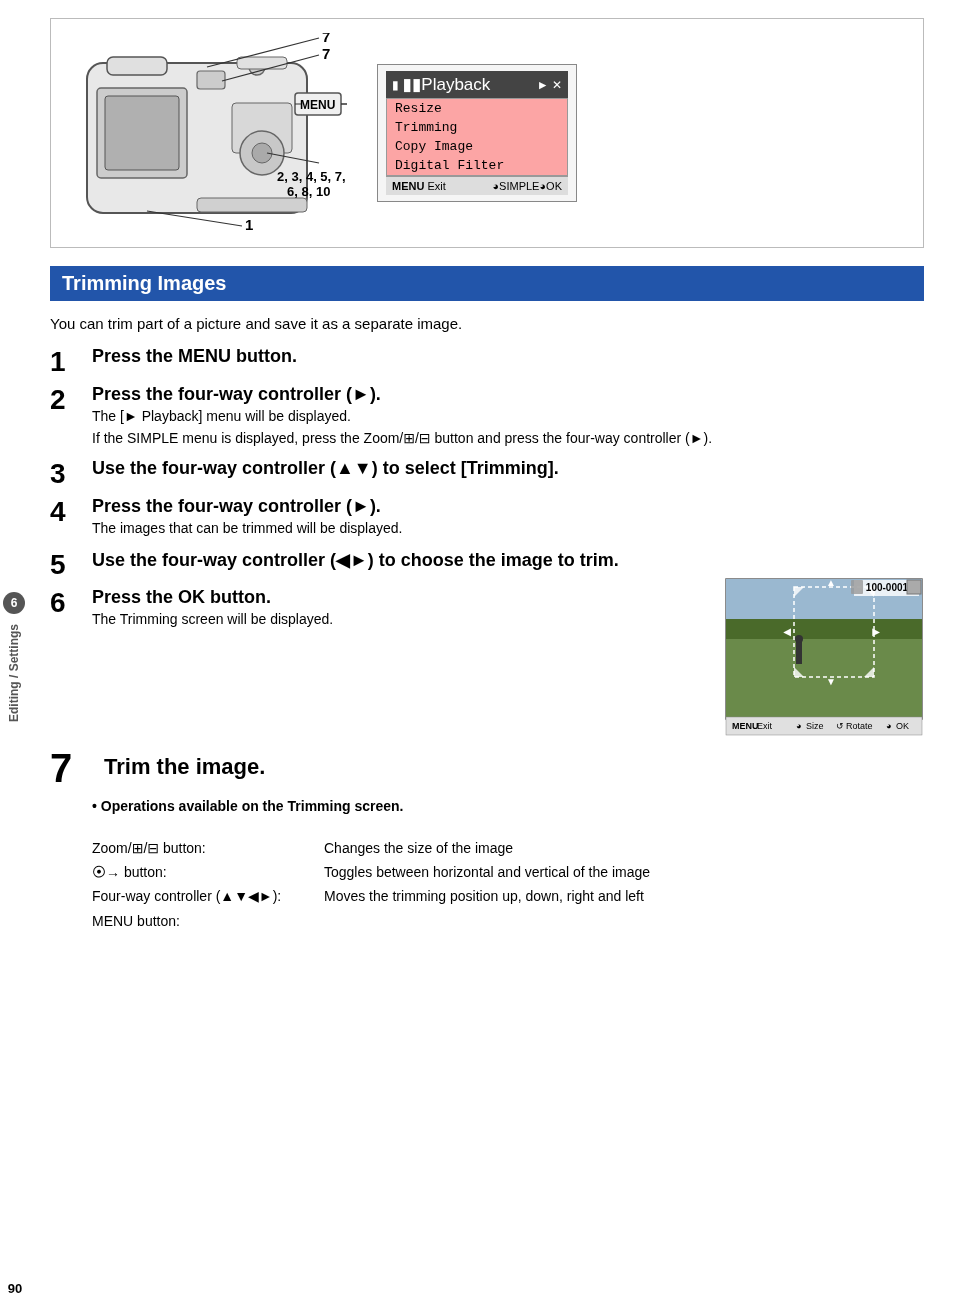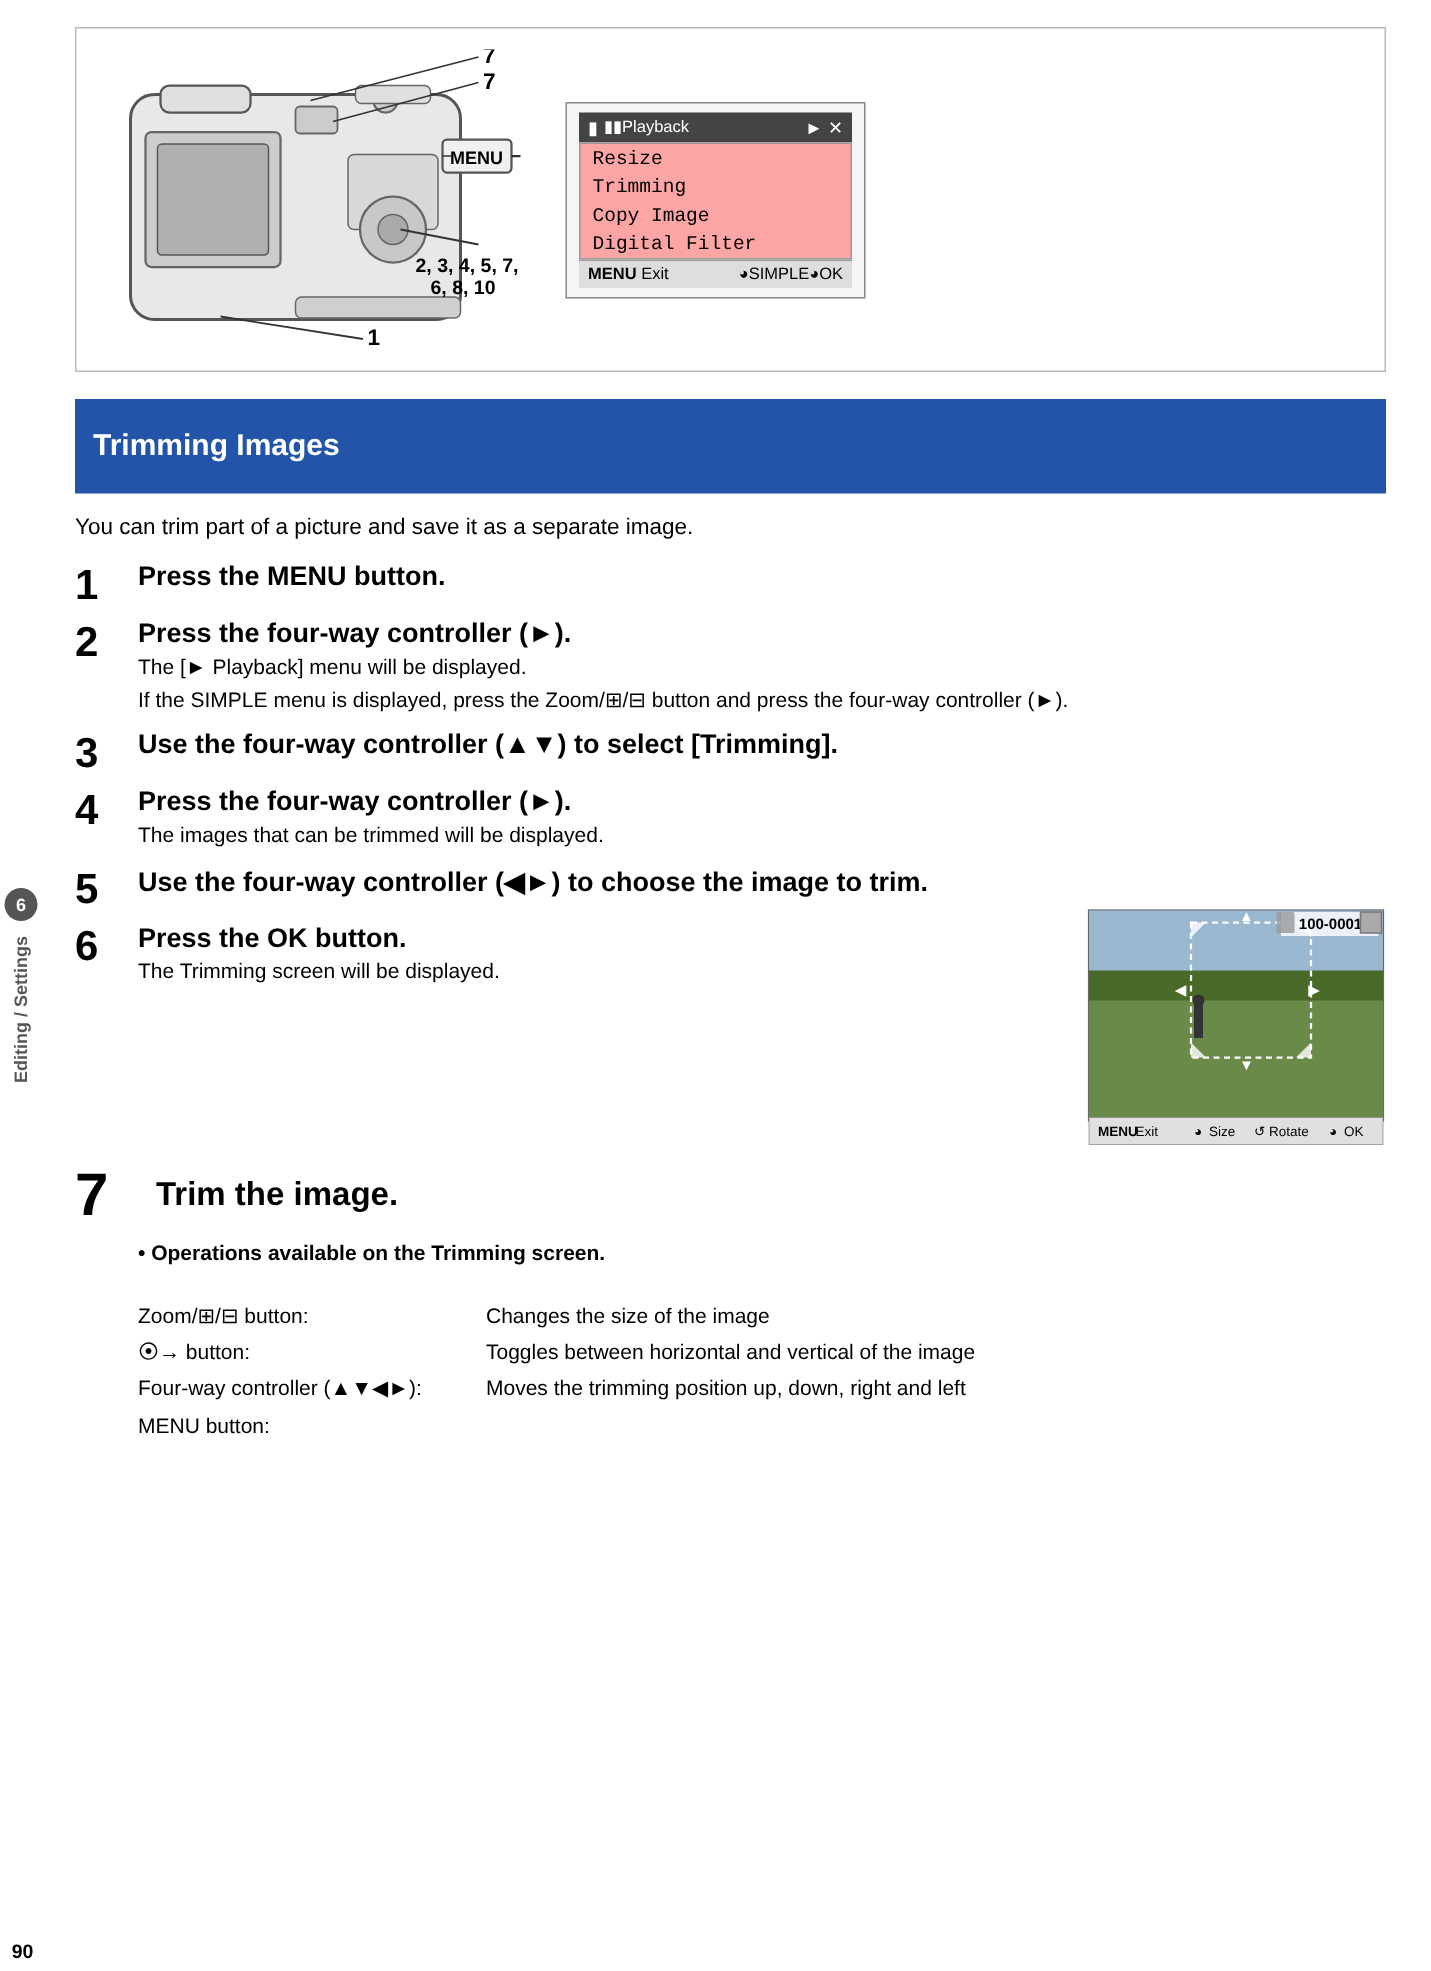--- a/index.html
+++ b/index.html
@@ -20,21 +20,21 @@
       top: 0;
       width: 30px;
       height: 1314px;
       background: #fff;
       display: flex;
       flex-direction: column;
       align-items: center;
     }
     .page-number {
       position: absolute;
-      bottom: 6px;
+      bottom: 18px;
       left: 0;
       width: 30px;
       text-align: center;
       font-size: 13px;
       font-weight: bold;
     }
     .chapter-tab {
       position: absolute;
       top: 50%;
       transform: translateY(-50%);
@@ -129,21 +129,21 @@
       font-size: 11px;
       display: flex;
       align-items: flex-start;
       justify-content: space-between;
     }
 
     
     .section-heading {
       background: #2255aa;
       color: #fff;
-      padding: 20px 12px;
+      padding: 6px 12px;
       font-size: 20px;
       font-weight: bold;
       margin-bottom: 14px;
     }
 
     .intro-text {
       font-size: 15px;
       margin-bottom: 14px;
     }
 
@@ -296,21 +296,21 @@
           <marker id="arr" markerWidth="6" markerHeight="6" refX="3" refY="3" orient="auto">
             <path d="M0,0 L6,3 L0,6 Z" fill="#333"></path>
           </marker>
         </defs>
       </svg>
     </div>
 
     <div class="menu-screen">
       <div class="menu-screen-header">
         <span>▮</span>
-        <span style="font-size:11px;">▮▮Playback</span>
+        <span style="font-size:17px;">▮▮Playback</span>
         <span style="margin-left:auto;">► ✕</span>
       </div>
       <div class="menu-screen-body">
         <div class="menu-item-row">Resize</div>
         <div class="menu-item-row">Trimming</div>
         <div class="menu-item-row">Copy Image</div>
         <div class="menu-item-row">Digital Filter</div>
       </div>
       <div class="menu-footer">
         <span><b>MENU</b> Exit</span>

